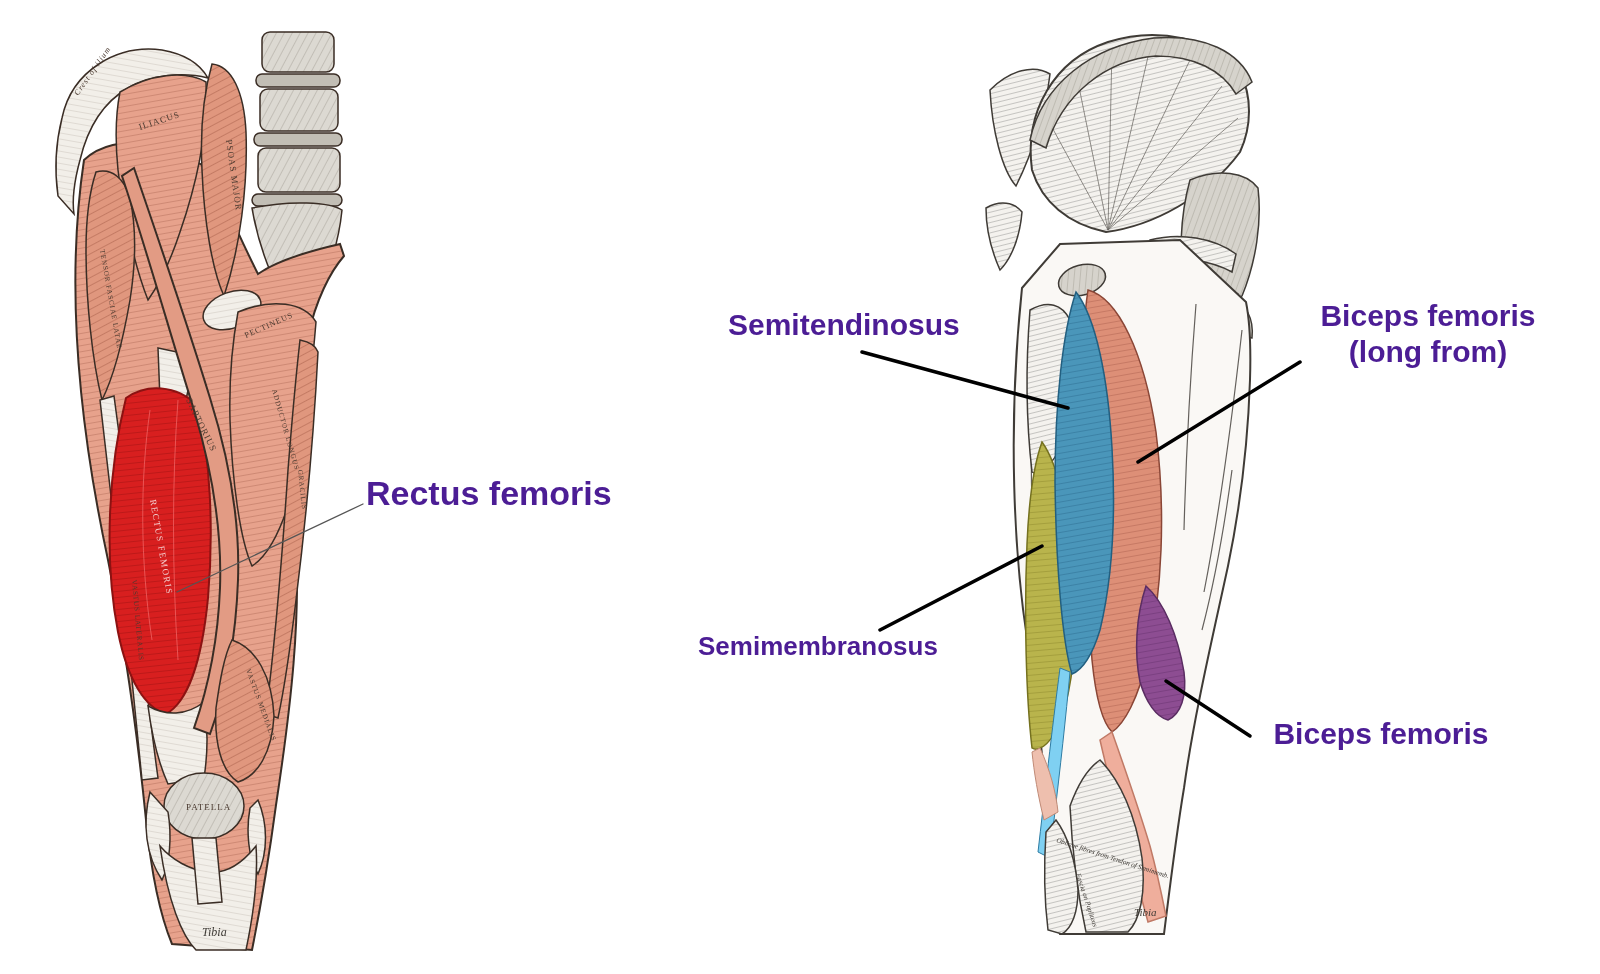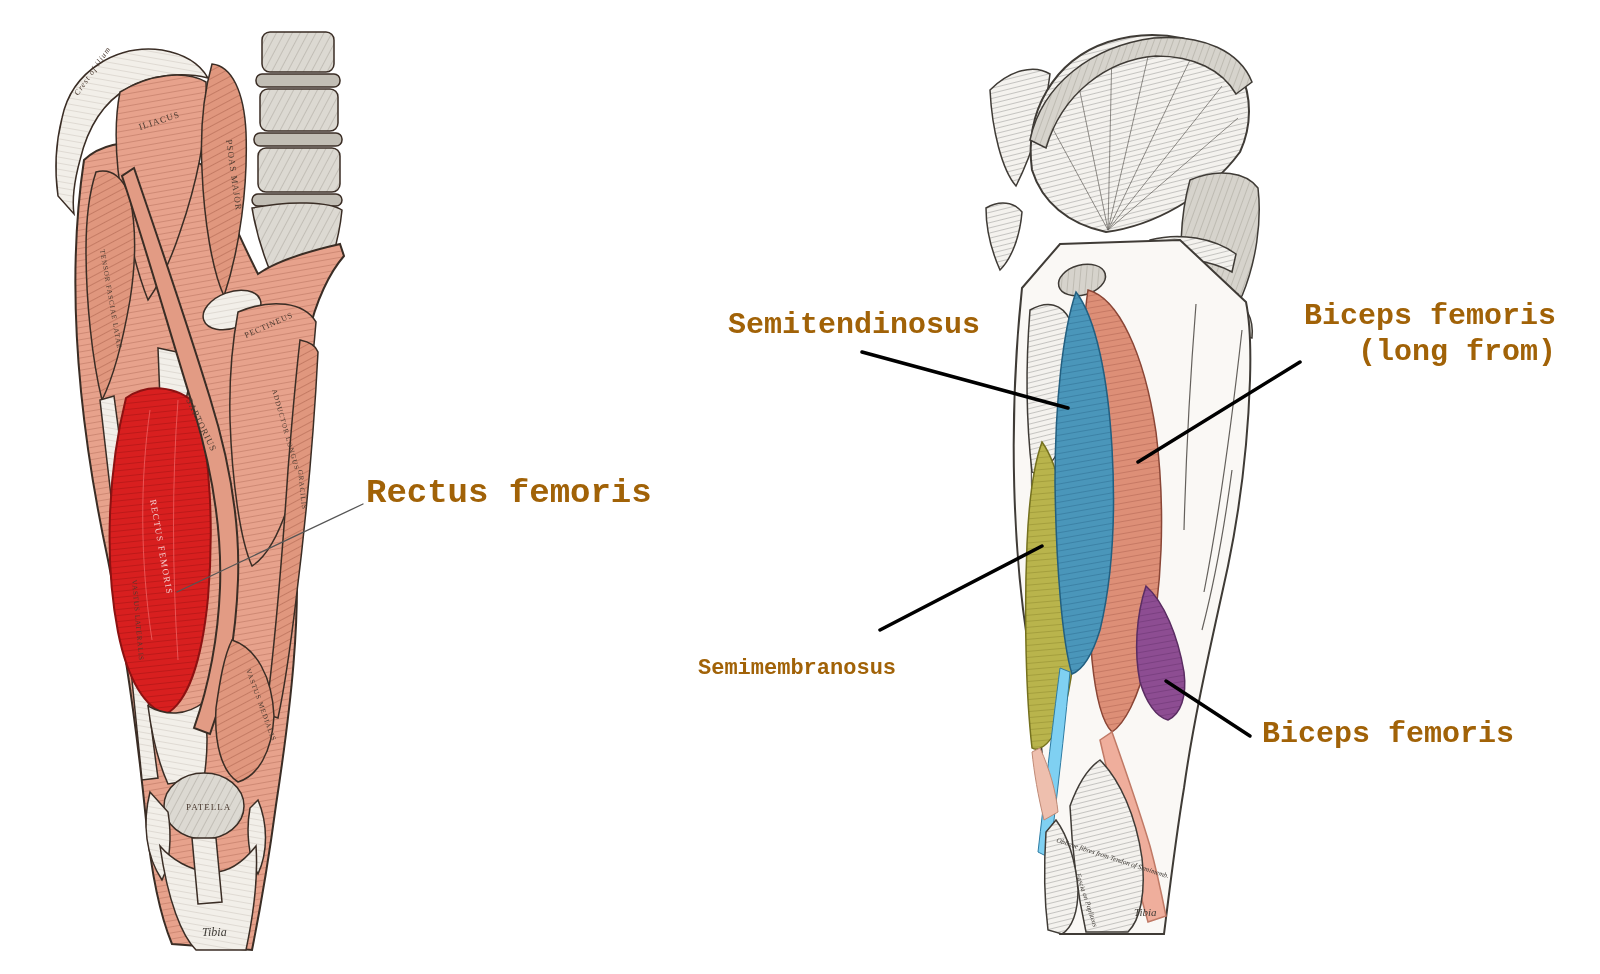--- a/index.html
+++ b/index.html
@@ -1,25 +1,25 @@
 <!DOCTYPE html>
 <html><head>
 <meta charset="utf-8">
 <style>
   html,body{margin:0;padding:0;background:#ffffff;}
   #canvas{position:relative;width:1600px;height:974px;background:#ffffff;overflow:hidden;
           font-family:"DejaVu Sans","Liberation Sans",sans-serif;}
   #art{position:absolute;left:0;top:0;}
-  .callout{position:absolute;font-weight:700;color:#a16207;white-space:nowrap;
-           font-family:Liberation Mono, monospace;}
-  .callout.center{text-align:right;white-space:normal;}
+  .callout{position:absolute;font-weight:700;color:#4c1d95;white-space:nowrap;
+           font-family:Liberation Sans, sans-serif;}
+  .callout.center{text-align:center;white-space:normal;}
   #label-rectus{left:366px;top:474px;font-size:34px;}
   #label-semitendinosus{left:728px;top:308px;font-size:30px;}
   #label-biceps-long{left:1300px;top:298px;width:256px;font-size:30px;line-height:1.2;}
-  #label-semimembranosus{left:698px;top:656px;font-size:22px;}
+  #label-semimembranosus{left:698px;top:631px;font-size:26px;}
   #label-biceps-short{left:1248px;top:716px;width:266px;font-size:30px;line-height:1.2;}
   .etch{font-family:"Liberation Serif","DejaVu Serif",serif;fill:#4a3a30;letter-spacing:1px;}
   .etchR{font-family:"Liberation Serif","DejaVu Serif",serif;fill:#3f3b36;font-style:italic;}
 </style>
 </head>
 <body>
 
 <div id="canvas">
 
 <svg id="art" width="1600" height="974" viewBox="0 0 1600 974">

